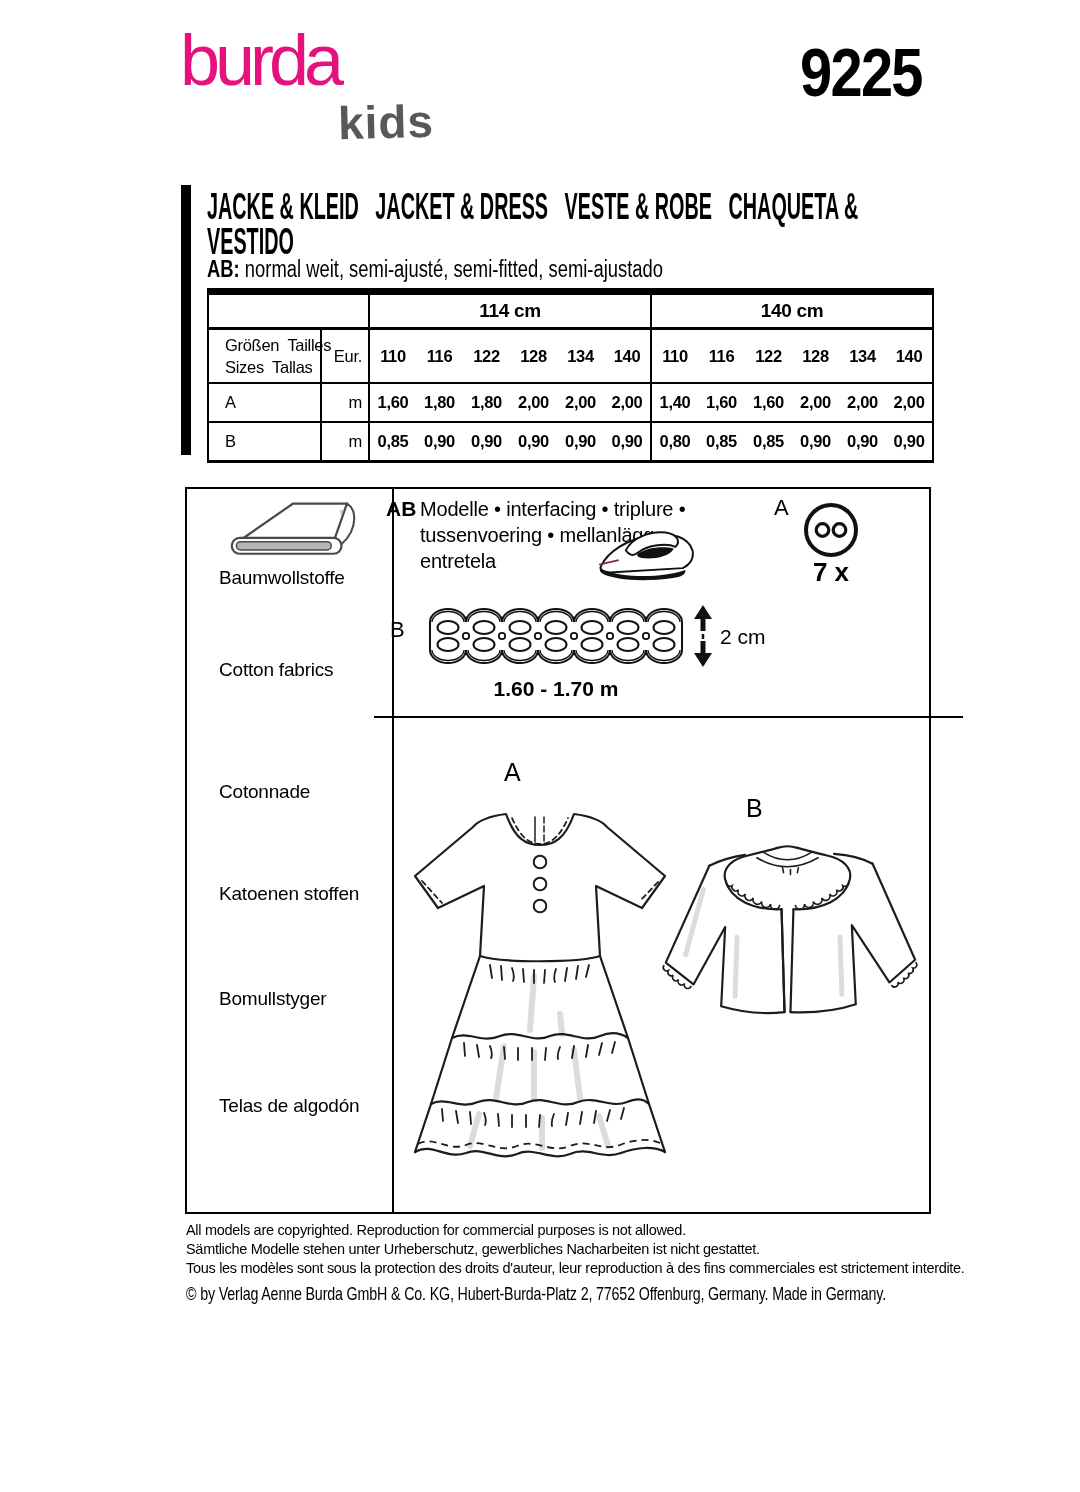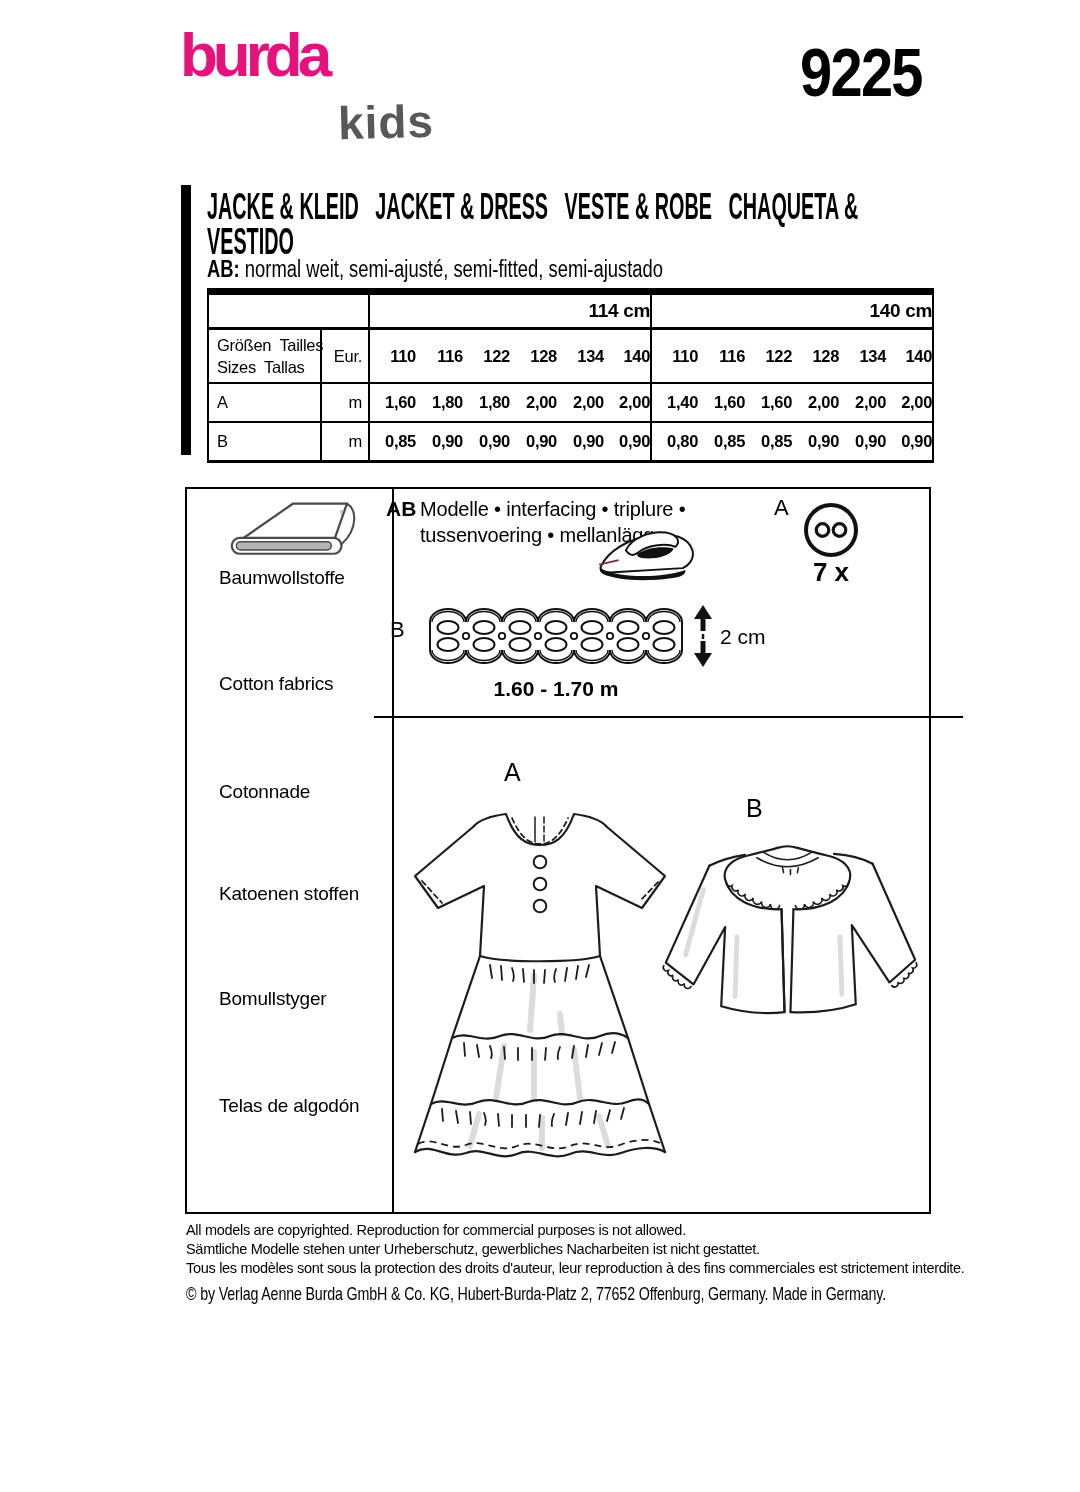--- a/index.html
+++ b/index.html
@@ -5,21 +5,21 @@
   html,body { margin:0; padding:0; background:#ffffff; }
   .page {
     position:relative; width:1080px; height:1492px; background:#fff;
     font-family:"Liberation Sans", sans-serif; color:#000; overflow:hidden;
   }
   .abs { position:absolute; }
   .ws-pre { white-space:pre; }
 
   
   .logo-burda {
-    left:180px; top:24px; font-size:62px; font-weight:bold;
+    left:180px; top:24px; font-size:72px; font-weight:normal;
     color:#e5127d; letter-spacing:-5px; line-height:1;
   }
   .logo-kids {
     left:338px; top:99px; font-size:46px; font-weight:bold;
     color:#58585a; letter-spacing:1px; line-height:1; transform:rotate(-1.5deg);
   }
   .pattern-number {
     left:800px; top:38px; font-size:68px; font-weight:bold; letter-spacing:-2px;
     line-height:1; transform:scaleX(0.85); transform-origin:0 0;
   }
@@ -38,27 +38,27 @@
   }
   .subtitle b { font-weight:bold; }
 
   
   .size-table {
     position:absolute; left:207px; top:288px; width:725px;
     border-collapse:collapse; table-layout:fixed;
     border-left:2.5px solid #000; border-right:2.5px solid #000;
     border-top:7px solid #000; border-bottom:3px solid #000;
   }
-  .size-table td { padding:0; font-size:16.5px; text-align:right; vertical-align:middle; letter-spacing:-0.3px; }
+  .size-table td { padding:0; font-size:16.5px; text-align:center; vertical-align:middle; letter-spacing:-0.3px; }
   .size-table .vr { border-right:2.5px solid #000; }
   .tr-g td { height:32px; font-weight:bold; font-size:19px; border-bottom:3px solid #000; }
   .tr-s td { height:52px; border-bottom:2.5px solid #000; }
   .tr-a td { height:37px; border-bottom:2.5px solid #000; }
   .tr-b td { height:37px; }
-  .size-table td.lbl { text-align:left; padding-left:8px; font-size:16.5px; line-height:1.35; }
+  .size-table td.lbl { text-align:left; padding-left:16px; font-size:16.5px; line-height:1.35; }
   .size-table td.eur { text-align:right; padding-right:6px; }
   .size-table .num { font-weight:bold; }
 
   
   .main-box { left:185px; top:487px; width:746px; height:727px; border:2.5px solid #000; box-sizing:border-box; }
   .left-col { position:absolute; left:0; top:0; width:187px; height:100%; border-right:2.5px solid #000; box-sizing:border-box;margin-left:20px; }
   .fabric-name { position:absolute; left:12px; font-size:19px; letter-spacing:-0.2px; }
   .right-top { position:absolute; left:187px; top:0; width:589px; height:229px; border-bottom:2.5px solid #000; box-sizing:border-box; }
   .right-bottom { position:absolute; left:187px; top:229px; width:557px; height:494px; }
 
@@ -178,32 +178,33 @@
 
     <div class="left-col">
       <svg class="abs" style="left:12px; top:8px;" width="152" height="80" viewBox="0 0 156 86" role="img">
         <path d="M14,50 L76,7 L134,7 L119,50 Z" fill="#fff" stroke="#4a4a4a" stroke-width="2.4" stroke-linejoin="round"></path>
         <path d="M128,14 C133,24 131,36 124,46" stroke="#c9c9c9" stroke-width="5" fill="none"></path>
         <path d="M134,7 C144,13 143,28 138,38 C133,48 124,55 116,57 L119,50 Z" fill="#fff" stroke="#4a4a4a" stroke-width="2.2" stroke-linejoin="round"></path>
         <rect x="10" y="44" width="118" height="17" rx="8.5" fill="#fff" stroke="#4a4a4a" stroke-width="2.4"></rect>
         <rect x="15" y="48" width="102" height="9" rx="4.5" fill="#b5b5b5" stroke="#4a4a4a" stroke-width="1.6"></rect>
       </svg>
       <div class="fabric-name" style="top:78px">Baumwollstoffe</div>
-      <div class="fabric-name" style="top:184px">Cotton fabrics</div>
+      <div class="fabric-name" style="top:170px">Cotton fabrics</div>
       <div class="fabric-name" style="top:292px">Cotonnade</div>
       <div class="fabric-name" style="top:394px">Katoenen stoffen</div>
       <div class="fabric-name" style="top:499px">Bomullstyger</div>
       <div class="fabric-name" style="top:606px">Telas de algodón</div>
     </div>
 
     <div class="right-top">
       <div class="abs ab-label">AB</div>
       <div class="abs interfacing-text">
         <div>Modelle • interfacing • triplure •</div>
         <div>tussenvoering • mellanlägg •</div>
+        <div>entretela</div>
       </div>
 
       <svg class="abs" style="left:215px; top:32px;" width="118" height="64" viewBox="0 0 120 72" role="img">
         <path d="M7,51 C15,34 38,20 63,16 C88,12 106,19 110,33 C112,41 108,49 99,53 L17,58 C10,57 5,55 7,51 Z" fill="#fff" stroke="#111" stroke-width="2.2" stroke-linejoin="round"></path>
         <path d="M6,54 C35,65 75,64 102,55 C103,60 97,63 88,64 C55,69 22,66 10,60 C7,58 5,56 6,54 Z" fill="#111"></path>
         <path d="M35,33 C42,19 62,11 80,13 C93,15 97,23 91,29 C82,25 60,26 48,36 C43,40 38,38 35,33 Z" fill="#fff" stroke="#111" stroke-width="2.2" stroke-linejoin="round"></path>
         <path d="M48,37 C60,29 78,28 89,31 C85,40 68,43 55,42 C50,41 47,40 48,37 Z" fill="#111"></path>
         <path d="M5,49 L27,44" stroke="#7d2a4e" stroke-width="2" fill="none"></path>
       </svg>
 

